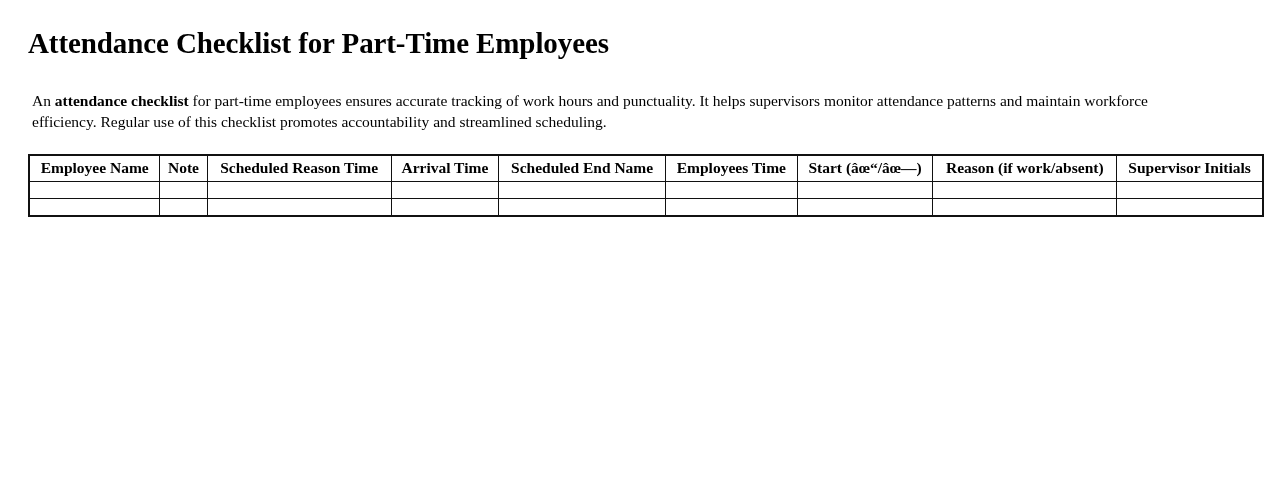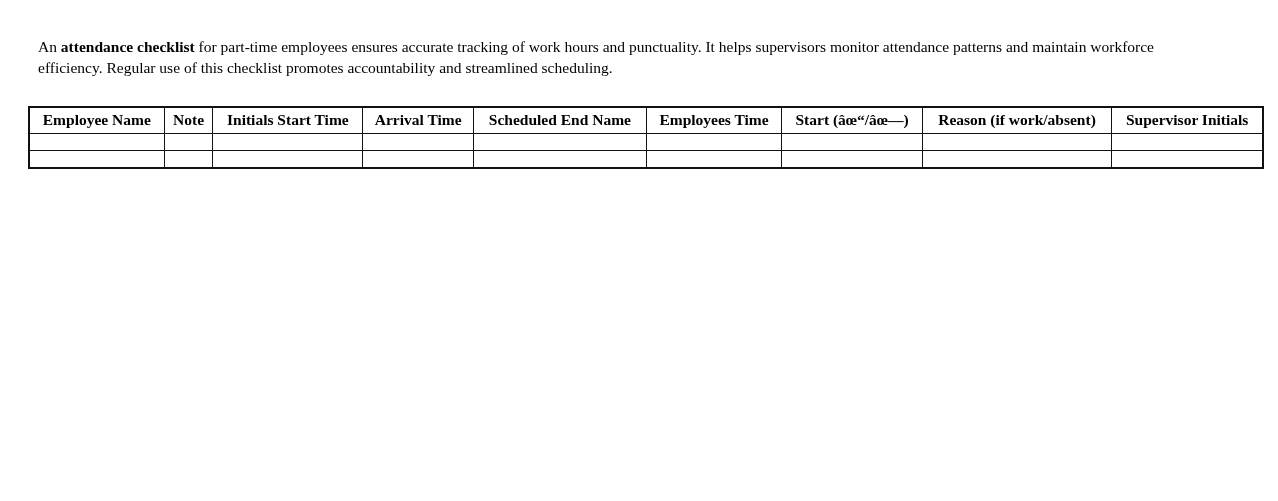--- a/index.html
+++ b/index.html
@@ -28,21 +28,21 @@
     line-height: 1.15;
     margin: 0;
     padding-top: 27px;
     letter-spacing: -0.1px;
   }
 
   
   .intro {
     font-size: 15.5px;
     line-height: 21px;
-    margin: 10px;
+    margin: 4px;
     padding-top: 26px;
     max-width: 1155px;
     text-align: left;
   }
   .intro b { font-weight: bold; }
 
   
   .table-wrap {
     padding-top: 18px;
   }
@@ -78,32 +78,33 @@
     line-height: 20px;
     margin: 0;
     padding-top: 13px;
   }
 </style>
 </head>
 <body>
 
 <div class="page">
 
+  <h1 class="doc-title">Attendance Checklist for Part-Time Employees</h1>
 
   <p class="intro">
     <span>An </span><b>attendance checklist</b><span> for part-time employees ensures accurate tracking of work hours and punctuality. It helps supervisors monitor attendance patterns and maintain workforce efficiency. Regular use of this checklist promotes accountability and streamlined scheduling.</span>
   </p>
 
   <div class="table-wrap">
     <table class="checklist">
       <thead>
         <tr>
           <th>Employee Name</th>
           <th>Note</th>
-          <th>Initials Start Time</th>
+          <th>Scheduled Reason Time</th>
           <th>Arrival Time</th>
           <th>Scheduled End Name</th>
           <th>Employees Time</th>
           <th>Start (âœ“/âœ—)</th>
           <th>Reason (if work/absent)</th>
           <th>Supervisor Initials</th>
         </tr>
       </thead>
       <tbody>
         <tr>

